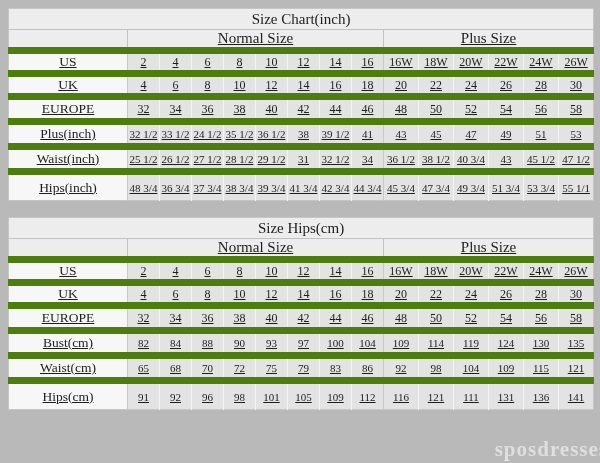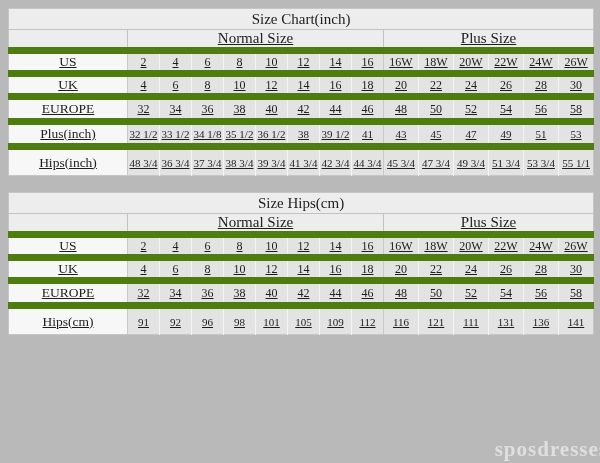--- a/index.html
+++ b/index.html
@@ -133,32 +133,49 @@
         <td class="val">50</td>
         <td class="val">52</td>
         <td class="val">54</td>
         <td class="val">56</td>
         <td class="val">58</td>
       </tr>
       <tr>
         <td class="label-cell">Plus(inch)</td>
         <td class="val first-normal">32 1/2</td>
         <td class="val">33 1/2</td>
-        <td class="val">34 1/8</td>
+        <td class="val">24 1/2</td>
         <td class="val">35 1/2</td>
         <td class="val">36 1/2</td>
         <td class="val">38</td>
         <td class="val">39 1/2</td>
         <td class="val">41</td>
         <td class="val first-plus">43</td>
         <td class="val">45</td>
         <td class="val">47</td>
         <td class="val">49</td>
         <td class="val">51</td>
         <td class="val">53</td>
+      </tr>
+      <tr>
+        <td class="label-cell">Waist(inch)</td>
+        <td class="val first-normal">25 1/2</td>
+        <td class="val">26 1/2</td>
+        <td class="val">27 1/2</td>
+        <td class="val">28 1/2</td>
+        <td class="val">29 1/2</td>
+        <td class="val">31</td>
+        <td class="val">32 1/2</td>
+        <td class="val">34</td>
+        <td class="val first-plus">36 1/2</td>
+        <td class="val">38 1/2</td>
+        <td class="val">40 3/4</td>
+        <td class="val">43</td>
+        <td class="val">45 1/2</td>
+        <td class="val">47 1/2</td>
       </tr>
       <tr>
         <td class="label-cell">Hips(inch)</td>
         <td class="val first-normal">48 3/4</td>
         <td class="val">36 3/4</td>
         <td class="val">37 3/4</td>
         <td class="val">38 3/4</td>
         <td class="val">39 3/4</td>
         <td class="val">41 3/4</td>
         <td class="val">42 3/4</td>
@@ -235,20 +252,54 @@
         <td class="val">44</td>
         <td class="val">46</td>
         <td class="val first-plus">48</td>
         <td class="val">50</td>
         <td class="val">52</td>
         <td class="val">54</td>
         <td class="val">56</td>
         <td class="val">58</td>
       </tr>
       <tr>
+        <td class="label-cell">Bust(cm)</td>
+        <td class="val first-normal">82</td>
+        <td class="val">84</td>
+        <td class="val">88</td>
+        <td class="val">90</td>
+        <td class="val">93</td>
+        <td class="val">97</td>
+        <td class="val">100</td>
+        <td class="val">104</td>
+        <td class="val first-plus">109</td>
+        <td class="val">114</td>
+        <td class="val">119</td>
+        <td class="val">124</td>
+        <td class="val">130</td>
+        <td class="val">135</td>
+      </tr>
+      <tr>
+        <td class="label-cell">Waist(cm)</td>
+        <td class="val first-normal">65</td>
+        <td class="val">68</td>
+        <td class="val">70</td>
+        <td class="val">72</td>
+        <td class="val">75</td>
+        <td class="val">79</td>
+        <td class="val">83</td>
+        <td class="val">86</td>
+        <td class="val first-plus">92</td>
+        <td class="val">98</td>
+        <td class="val">104</td>
+        <td class="val">109</td>
+        <td class="val">115</td>
+        <td class="val">121</td>
+      </tr>
+      <tr>
         <td class="label-cell">Hips(cm)</td>
         <td class="val first-normal">91</td>
         <td class="val">92</td>
         <td class="val">96</td>
         <td class="val">98</td>
         <td class="val">101</td>
         <td class="val">105</td>
         <td class="val">109</td>
         <td class="val">112</td>
         <td class="val first-plus">116</td>

